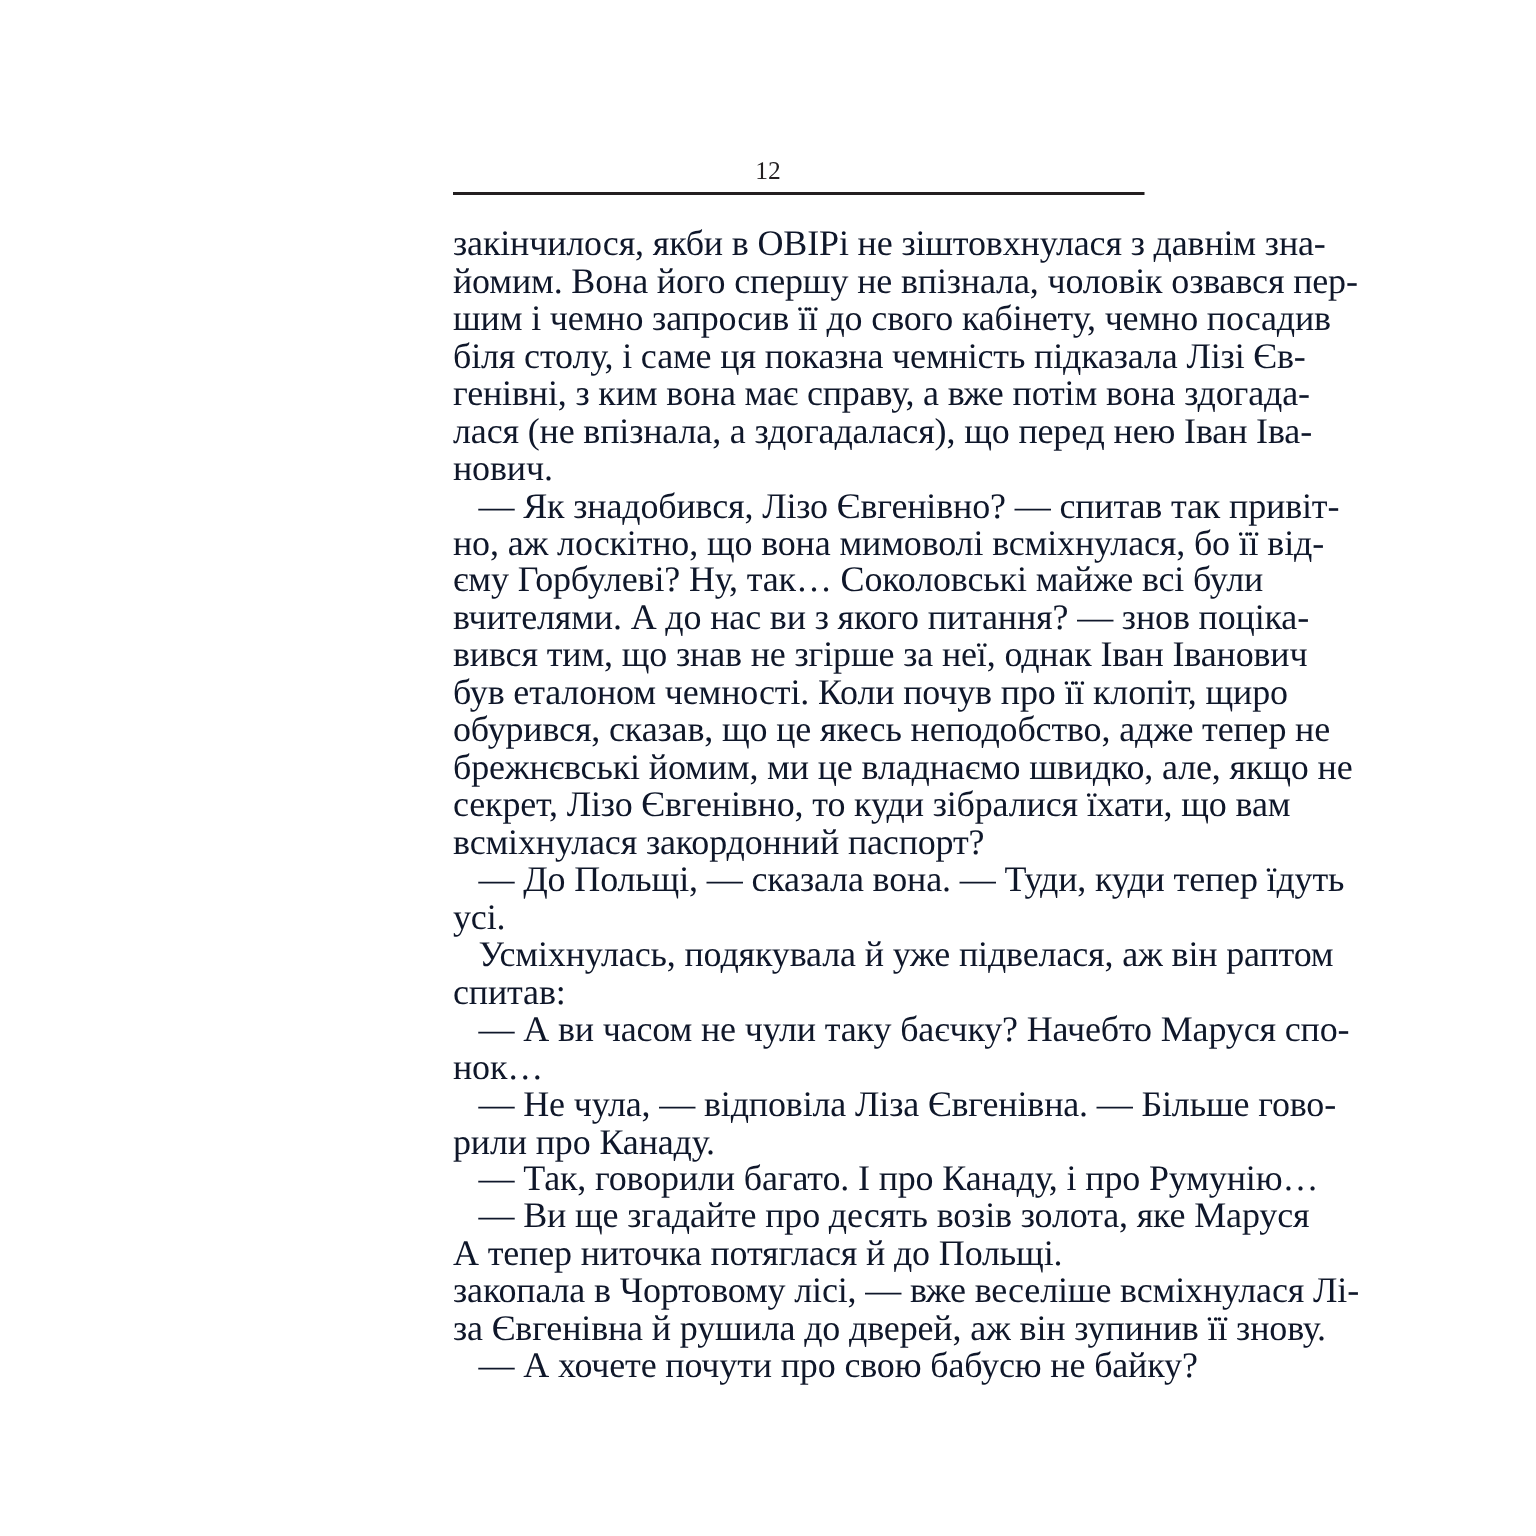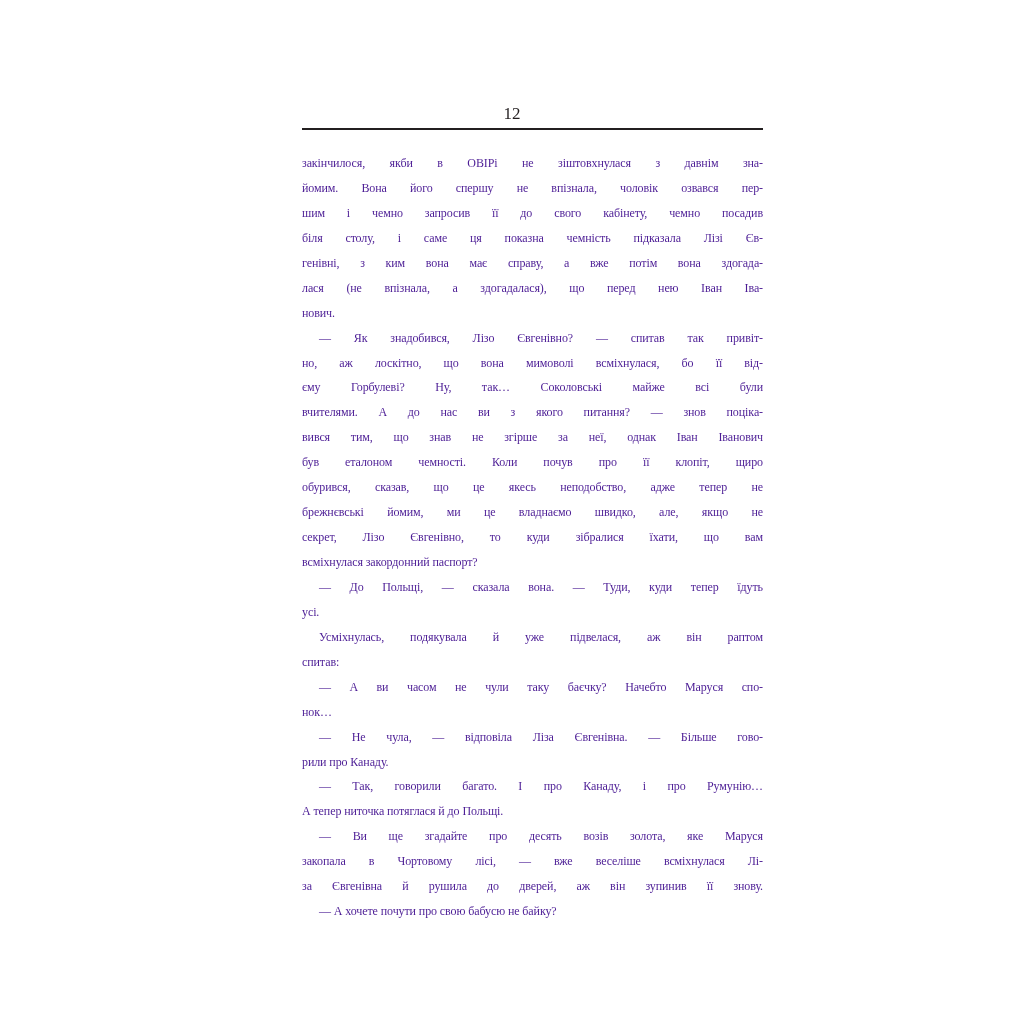--- a/index.html
+++ b/index.html
@@ -9,21 +9,21 @@
     text-align: center; font-family: "Liberation Serif", "DejaVu Serif", serif;
     font-size: 17px; color: #231f20; line-height: 20px;
   }
   .rule {
     position: absolute; left: 302px; width: 461px; top: 128px; height: 1.5px;
     background: #231f20;
   }
   .body-text {
     position: absolute; left: 302px; top: 151px; width: 461px;
     font-family: "Liberation Serif", "DejaVu Serif", serif;
-    font-size: 12px; color: #4c1d95;
+    font-size: 24px; color: #0f172a;
   }
   .line {
     display: block; height: 24.95px; line-height: 24.95px;
     white-space: nowrap; text-align: justify; text-align-last: justify;
     letter-spacing: -0.1px;
   }
   .line.last { text-align-last: left; font-family: Liberation Serif, serif; }
   .line.indent { padding-left: 17px; }
 </style>
 </head>
@@ -52,19 +52,19 @@
       <span class="line last">всміхнулася закордонний паспорт?</span>
       <span class="line indent">— До Польщі, — сказала вона. — Туди, куди тепер їдуть</span>
       <span class="line last">усі.</span>
       <span class="line indent">Усміхнулась, подякувала й уже підвелася, аж він раптом</span>
       <span class="line last">спитав:</span>
       <span class="line indent">— А ви часом не чули таку баєчку? Начебто Маруся спо-</span>
       <span class="line last">нок…</span>
       <span class="line indent">— Не чула, — відповіла Ліза Євгенівна. — Більше гово-</span>
       <span class="line last">рили про Канаду.</span>
       <span class="line indent">— Так, говорили багато. І про Канаду, і про Румунію…</span>
+      <span class="line indent">— Ви ще згадайте про десять возів золота, яке Маруся</span>
       <span class="line last">А тепер ниточка потяглася й до Польщі.</span>
-      <span class="line indent">— Ви ще згадайте про десять возів золота, яке Маруся</span>
       <span class="line">закопала в Чортовому лісі, — вже веселіше всміхнулася Лі-</span>
       <span class="line">за Євгенівна й рушила до дверей, аж він зупинив її знову.</span>
       <span class="line indent last">— А хочете почути про свою бабусю не байку?</span>
     </div>
 </div>
 
 </body></html>

